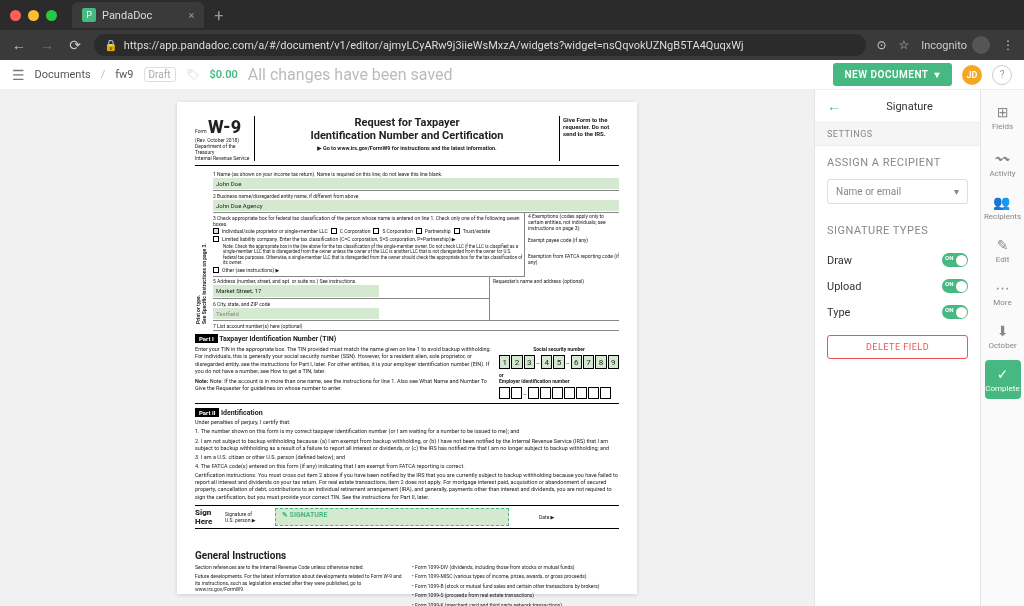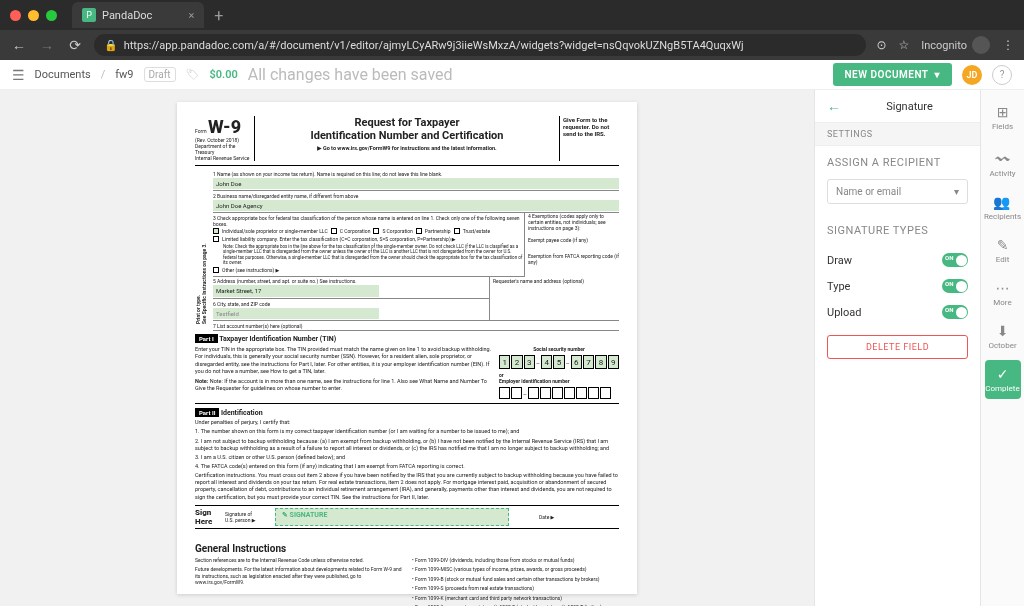--- a/index.html
+++ b/index.html
@@ -56,21 +56,21 @@
 .tin-text{flex:1;font-size:5.5px;line-height:1.3}
 .ssn-boxes{display:flex;gap:1px;margin-top:3px}
 .ssn-box{width:12px;height:14px;border:0.5px solid #000;font-size:8px;text-align:center;line-height:14px;background:#d5e8d0}
 .ssn-label{font-size:5px;font-weight:700;text-align:center}
 .ein-boxes{display:flex;gap:1px;margin-top:3px}
 .ein-box{width:11px;height:12px;border:0.5px solid #000}
 .cert-text{font-size:5.5px;line-height:1.3;margin:2px 0}
 .sign-row{display:flex;border-top:1px solid #000;border-bottom:1.5px solid #000;padding:2px 0;margin-top:4px}
 .sign-here{font-weight:800;font-size:8px;width:30px}
 .sig-field{flex:1;background:#d5e8d0;padding:2px 6px;color:#47b881;font-size:7px;font-weight:700;cursor:pointer;border:1px dashed #47b881}
-.gen-inst{font-size:10px;font-weight:700;margin-top:14px}
+.gen-inst{font-size:10px;font-weight:700;margin-top:21px}
 .inst-col{display:flex;gap:10px;margin-top:3px}
 .inst-col>div{flex:1;font-size:5px;line-height:1.3}
 .purpose{font-size:11px;font-weight:700;margin-top:20px}
 .sidepanel{width:166px;background:#fff;border-left:1px solid #e5e5e5;display:flex;flex-direction:column}
 .sp-head{display:flex;align-items:center;padding:8px 12px;font-size:12px;color:#333}
 .sp-back{color:#47b881;font-size:14px;cursor:pointer;margin-right:10px}
 .sp-title{flex:1;text-align:center;font-size:11px}
 .sp-settings{background:#f5f5f5;padding:6px 12px;font-size:9px;color:#888;letter-spacing:0.5px;border-top:1px solid #eee;border-bottom:1px solid #eee}
 .sp-section{padding:10px 12px;font-size:11px;color:#888;letter-spacing:0.5px}
 .sp-input{width:calc(100% - 24px);margin:0 12px 10px;border:1px solid #ddd;border-radius:3px;padding:6px 8px;font-size:10px;color:#888;display:flex;justify-content:space-between;cursor:pointer}
@@ -312,31 +312,31 @@
         <span>▾</span>
       </div>
       <div class="sp-section">SIGNATURE TYPES</div>
       <div class="sp-toggle-row">
         <span>Draw</span>
         <div class="toggle">
             <span class="on">ON</span>
           </div>
       </div>
       <div class="sp-toggle-row">
+        <span>Upload</span>
+        <div class="toggle">
+            <span class="on">ON</span>
+          </div>
+      </div>
+      <div class="sp-toggle-row">
         <span>Type</span>
         <div class="toggle">
             <span class="on">ON</span>
           </div>
       </div>
-      <div class="sp-toggle-row">
-        <span>Upload</span>
-        <div class="toggle">
-            <span class="on">ON</span>
-          </div>
-      </div>
       <div class="delete-btn">DELETE FIELD</div>
     </div>
 
     <div class="toolrail">
       <div class="tool">
           <span class="ticon">⊞</span>
           <span>Fields</span>
         </div>
       <div class="tool">
           <span class="ticon">〰</span>

